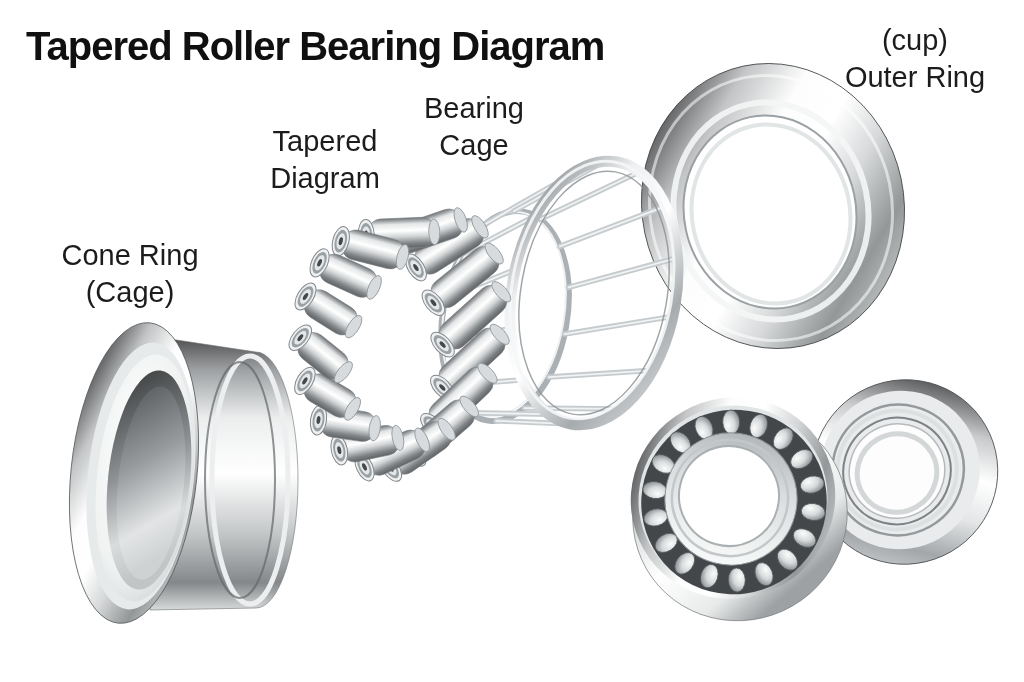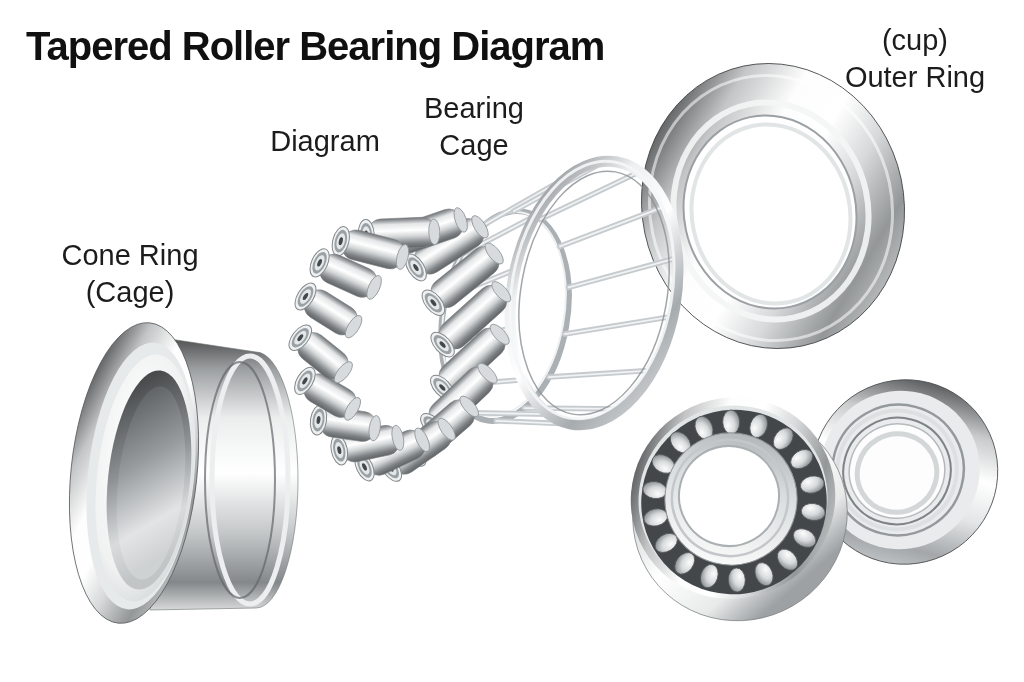--- a/index.html
+++ b/index.html
@@ -350,20 +350,21 @@
   </svg>
 
   <div class="title">Tapered Roller Bearing Diagram</div>
 
   <div class="label lbl-inner-ring">
     <span>Cone Ring</span>
     <span>(Cage)</span>
   </div>
 
   <div class="label lbl-tapered-rollers">
+    <span>Tapered</span>
     <span>Diagram</span>
   </div>
 
   <div class="label lbl-roller-cage">
     <span>Bearing</span>
     <span>Cage</span>
   </div>
 
   <div class="label lbl-outer-ring">
     <span>(cup)</span>

